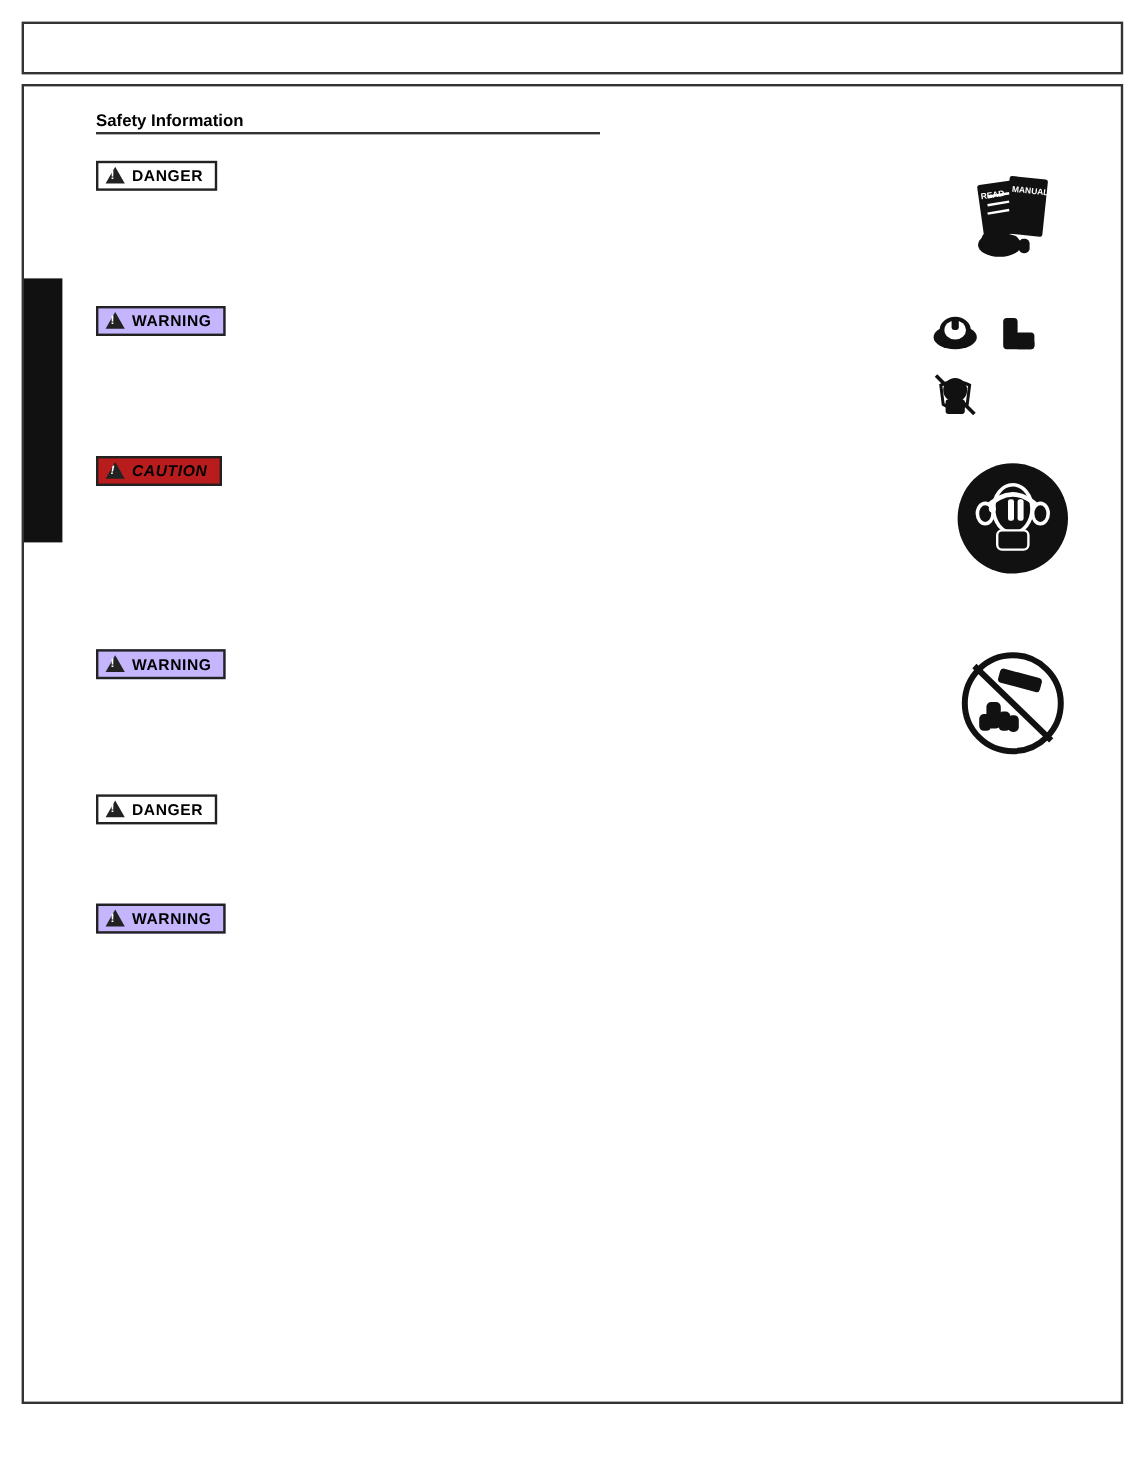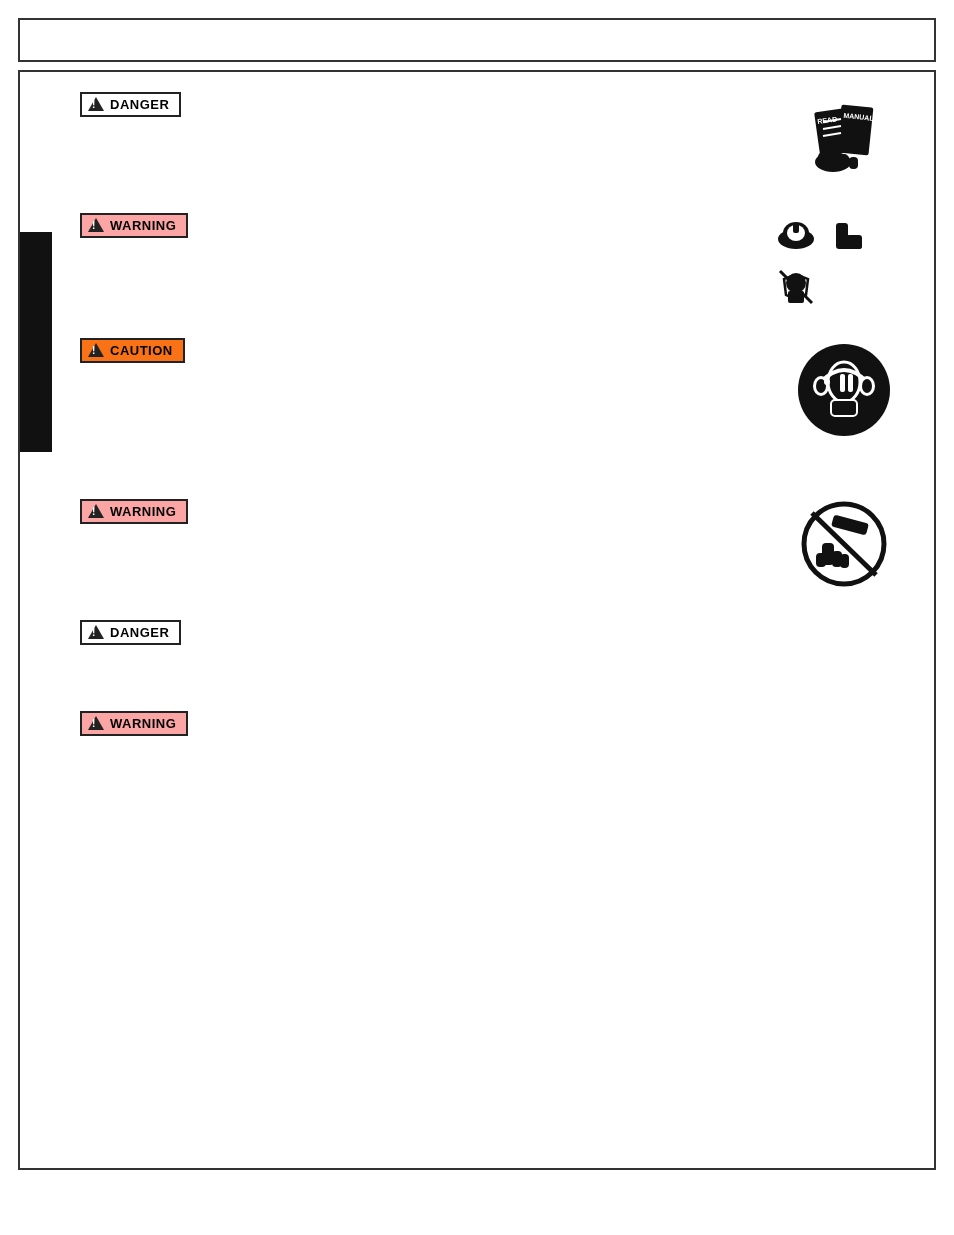--- a/index.html
+++ b/index.html
@@ -64,24 +64,25 @@
       bottom: -13px;
       left: -4px;
       color: #fff;
       font-size: 10px;
       font-weight: bold;
     }
     .badge-danger {
       background: #fff;
     }
     .badge-warning {
-      background: #fca5a5;
+      background: #c4b5fd;
     }
     .badge-caution {
-      background: #f97316;
+      background: #b91c1c;
+      font-style: italic;
     }
     .text-body {
       font-size: 12.5px;
       line-height: 1.55;
       margin-top: 4px;
     }
     .row-block {
       margin-bottom: 26px;
     }
     .row-block .header-row {
@@ -107,20 +108,23 @@
 <body>
 
 <div class="top-bar"></div>
 
 <div class="main-content">
 
   <div class="side-black-bar"></div>
 
   <div class="inner-content">
 
+    <div style="margin-bottom:22px;">
+      <span style="font-weight:bold; font-size:14px; border-bottom:2px solid #333; display:inline-block; padding-bottom:2px; width:420px;">Safety Information</span>
+    </div>
 
     <div class="row-block">
       <div class="header-row" style="display:flex; align-items:flex-start;">
         <div class="badge-area">
           <span class="badge badge-danger">
             <span class="triangle"></span>
             <span>DANGER</span>
           </span>
           <div class="text-body" style="min-height:60px;"></div>
         </div>

